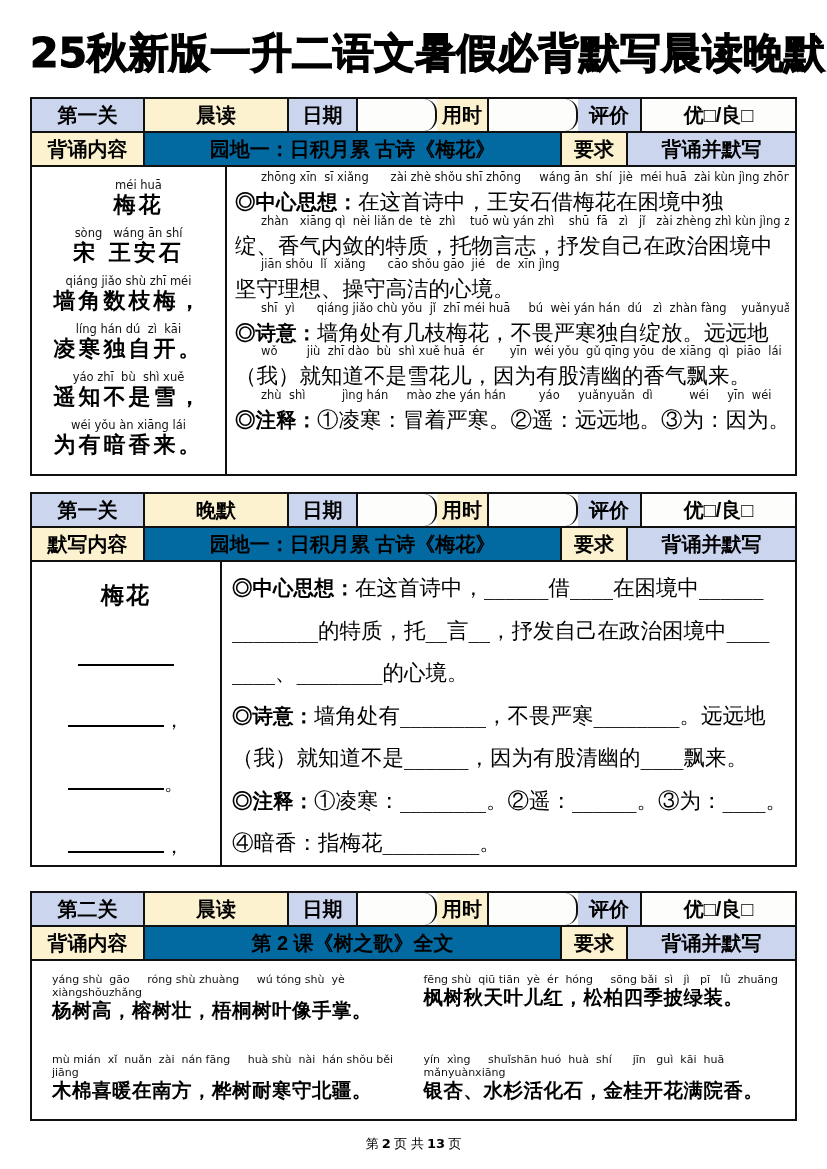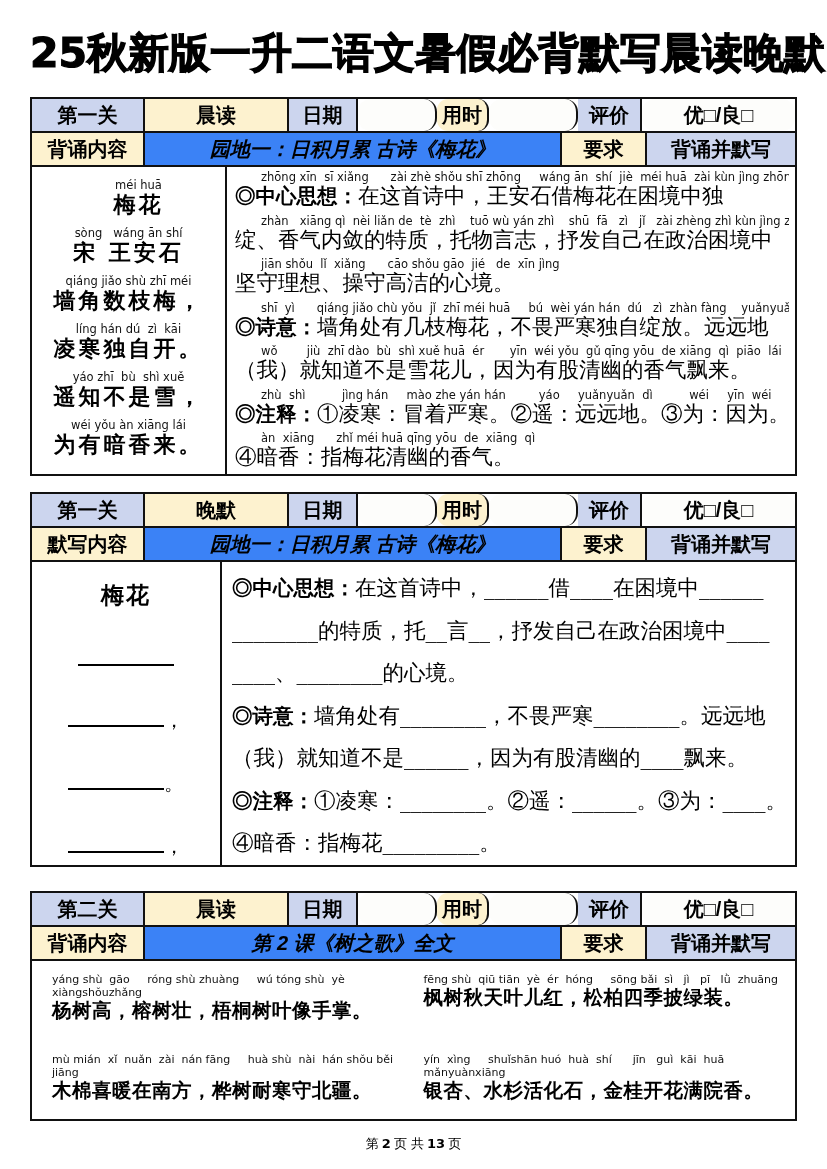--- a/index.html
+++ b/index.html
@@ -12,39 +12,39 @@
   .sheet{border:2.5px solid #111;box-sizing:border-box;width:767px;}
   .m1{margin-bottom:16px;}
   .m2{margin-bottom:24px;}
 
   .hrow{display:flex;border-bottom:2px solid #111;height:32px;}
   .cell{box-sizing:border-box;border-right:2px solid #111;display:flex;align-items:center;justify-content:center;
         font-size:20px;font-weight:bold;font-family:"Liberation Sans",sans-serif;overflow:hidden;white-space:nowrap;}
   .cell.last{border-right:none;flex:1;}
   .blue{background:#ccd5ee;}
   .yellow{background:#fdf2cf;}
-  .green{background:#3b82f6;font-style:italic;}
+  .green{background:#0369a1;}
   .white{background:#fdfdfb;border-radius:13px;}
 
   .w1{width:113px;}.w2{width:144px;}.w3{width:69px;}.w4{width:79px;}
-  .w5{width:52px;border-radius:11px;}.w6{width:89px;}.w7{width:64px;}
-  .v1{width:113px;}.v2{width:417px;}.v3{width:85px;}
+  .w5{width:52px;}.w6{width:89px;}.w7{width:64px;}
+  .v1{width:113px;}.v2{width:417px;}.v3{width:66px;}
 
   .tbody{display:flex;}
   .poemcol{box-sizing:border-box;width:195px;border-right:2px solid #111;text-align:center;}
   .notescol{flex:1;padding:4px 6px 2px 8px;box-sizing:border-box;overflow:hidden;}
 
   .py{font-size:11.5px;line-height:13px;color:#111;font-family:"DejaVu Sans",sans-serif;white-space:pre-wrap;}
   .poem-pair{margin-bottom:9px;}
   .poem-pair .hz{font-size:22px;font-weight:bold;letter-spacing:3px;line-height:26px;font-family:"DejaVu Sans",sans-serif;}
   .pt{margin-top:12px;margin-left:20px;}
 
   .note{height:43.5px;overflow:visible;}
   .note .py{padding-left:26px;overflow:hidden;white-space:pre;}
-  .note .txt{font-size:21.5px;line-height:24px;white-space:nowrap;}
+  .note .txt{font-size:21.5px;line-height:36px;white-space:nowrap;}
   .kai{font-family:"DejaVu Serif",serif;}
   .lbl{font-family:"Liberation Sans",sans-serif;font-weight:bold;font-size:20.5px;}
 
   .blankrow{margin-top:36px;text-align:center;font-family:"DejaVu Serif",serif;font-size:20px;}
   .bline{display:inline-block;width:96px;height:3px;border-bottom:2px solid #000;}
   .poem2-title{margin-top:18px;font-size:23px;font-weight:bold;font-family:"DejaVu Sans",sans-serif;letter-spacing:2px;}
 
   .fillcol{flex:1;padding:6px 8px 0 10px;box-sizing:border-box;}
   .fill{height:42.5px;font-size:21.5px;line-height:40px;font-family:"DejaVu Serif",serif;white-space:nowrap;overflow:hidden;}
 
@@ -126,24 +126,20 @@
           <div class="txt"><span class="lbl">◎诗意：</span><span class="kai">墙角处有几枝梅花，不畏严寒独自绽放。远远地</span></div>
         </div>
         <div class="note">
           <div class="py">wǒ        jiù  zhī dào  bù  shì xuě huā  ér       yīn  wéi yǒu  gǔ qīng yōu  de xiāng  qì  piāo  lái</div>
           <div class="txt"><span class="lbl"></span><span class="kai">（我）就知道不是雪花儿，因为有股清幽的香气飘来。</span></div>
         </div>
         <div class="note">
           <div class="py">zhù  shì          jìng hán     mào zhe yán hán         yáo     yuǎnyuǎn  dì          wéi     yīn  wéi</div>
           <div class="txt"><span class="lbl">◎注释：</span><span class="kai">①凌寒：冒着严寒。②遥：远远地。③为：因为。</span></div>
         </div>
-        <div class="note">
-          <div class="py">àn  xiāng      zhǐ méi huā qīng yōu  de  xiāng  qì</div>
-          <div class="txt"><span class="lbl"></span><span class="kai">④暗香：指梅花清幽的香气。</span></div>
-        </div>
       </div>
     </div>
   </section>
 
   <section class="sheet m2">
     <div class="hrow">
       <div class="cell blue w1">第一关</div>
       <div class="cell yellow w2">晚默</div>
       <div class="cell blue w3">日期</div>
       <div class="cell white w4"></div>

